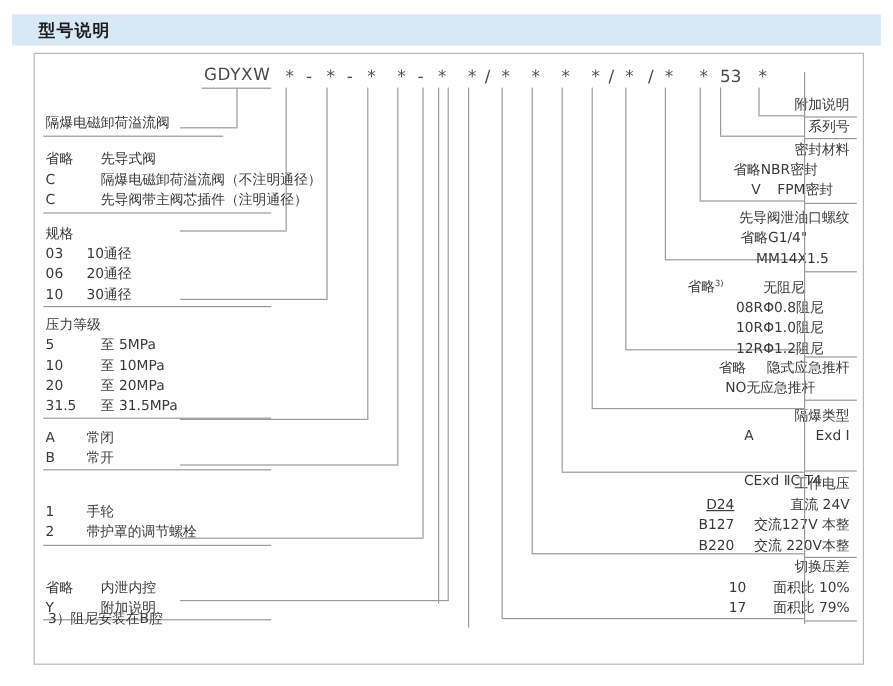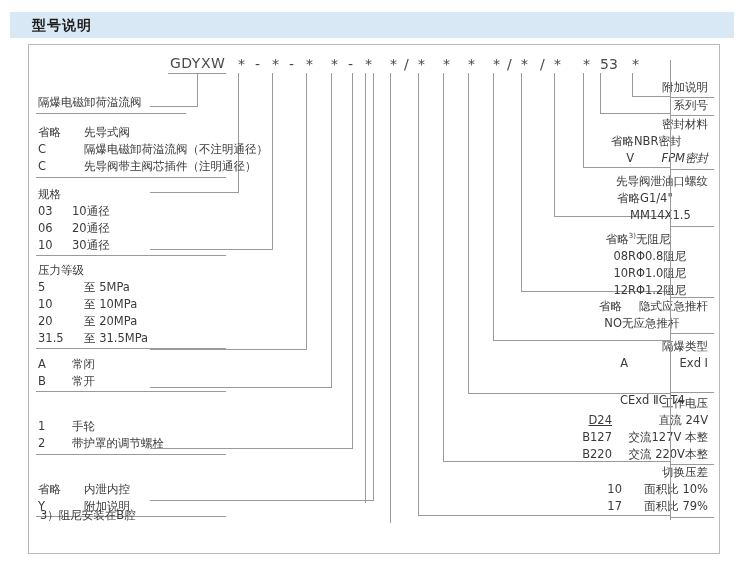--- a/index.html
+++ b/index.html
@@ -218,33 +218,33 @@
   <div class="rule" style="left:670px;top:97px;width:44px;"></div>
 
   <div class="lbl R" style="right:36px;top:97px;">
     <span class="row"><span class="v">系列号</span></span>
   </div>
   <div class="rule" style="left:670px;top:115px;width:44px;"></div>
 
   <div class="lbl R" style="right:36px;top:116px;">
     <span class="row"><span class="v">密封材料</span></span>
     <span class="row"><span class="k" style="width:48px;">省略</span><span class="v" style="display:inline-block;width:74px;text-align:left;">NBR密封</span></span>
-    <span class="row"><span class="k" style="width:48px;">V</span><span class="v" style="display:inline-block;width:74px;text-align:right;font-style:italic;">FPM密封</span></span>
+    <span class="row"><span class="k" style="width:48px;">V</span><span class="v" style="display:inline-block;width:74px;text-align:center;">FPM密封</span></span>
   </div>
   <div class="rule" style="left:670px;top:169px;width:44px;"></div>
 
   <div class="lbl R" style="right:36px;top:173px;">
     <span class="row"><span class="v">先导阀泄油口螺纹</span></span>
     <span class="row"><span class="k" style="width:44px;">省略</span><span class="v" style="display:inline-block;width:68px;text-align:left;">G1/4"</span></span>
     <span class="row"><span class="k" style="width:44px;">M</span><span class="v" style="display:inline-block;width:68px;text-align:left;">M14X1.5</span></span>
   </div>
   <div class="rule" style="left:670px;top:226px;width:44px;"></div>
 
   <div class="lbl R" style="right:36px;top:228px;">
-    <span class="row"><span class="k" style="width:46px;" id="damp-key0">省略<sup>3)</sup></span><span class="v" style="display:inline-block;width:72px;text-align:left;">无阻尼</span></span>
+    <span class="row"><span class="k" style="width:46px;" id="damp-key0">省略<sup>3)</sup></span><span class="v" style="display:inline-block;width:72px;text-align:left;margin-left:33px;">无阻尼</span></span>
     <span class="row"><span class="k" style="width:46px;">08R</span><span class="v" style="display:inline-block;width:72px;text-align:left;">Φ0.8阻尼</span></span>
     <span class="row"><span class="k" style="width:46px;">10R</span><span class="v" style="display:inline-block;width:72px;text-align:left;">Φ1.0阻尼</span></span>
     <span class="row"><span class="k" style="width:46px;">12R</span><span class="v" style="display:inline-block;width:72px;text-align:left;">Φ1.2阻尼</span></span>
   </div>
   <div class="rule" style="left:670px;top:297px;width:44px;"></div>
 
   <div class="lbl R" style="right:36px;top:298px;">
     <span class="row"><span class="k" style="width:62px;">省略</span><span class="v" style="display:inline-block;width:86px;text-align:right;">隐式应急推杆</span></span>
     <span class="row"><span class="k" style="width:62px;">NO</span><span class="v" style="display:inline-block;width:86px;text-align:left;">无应急推杆</span></span>
   </div>

